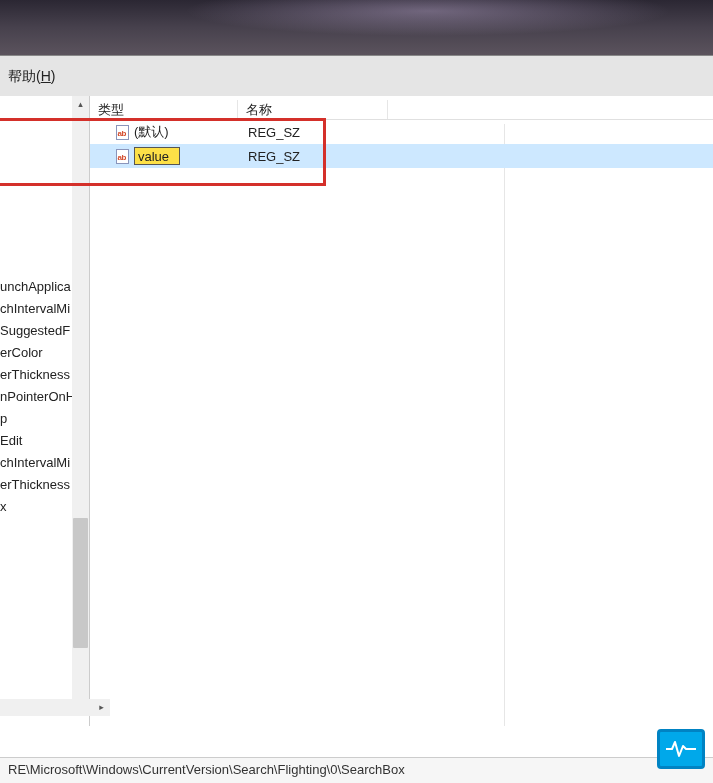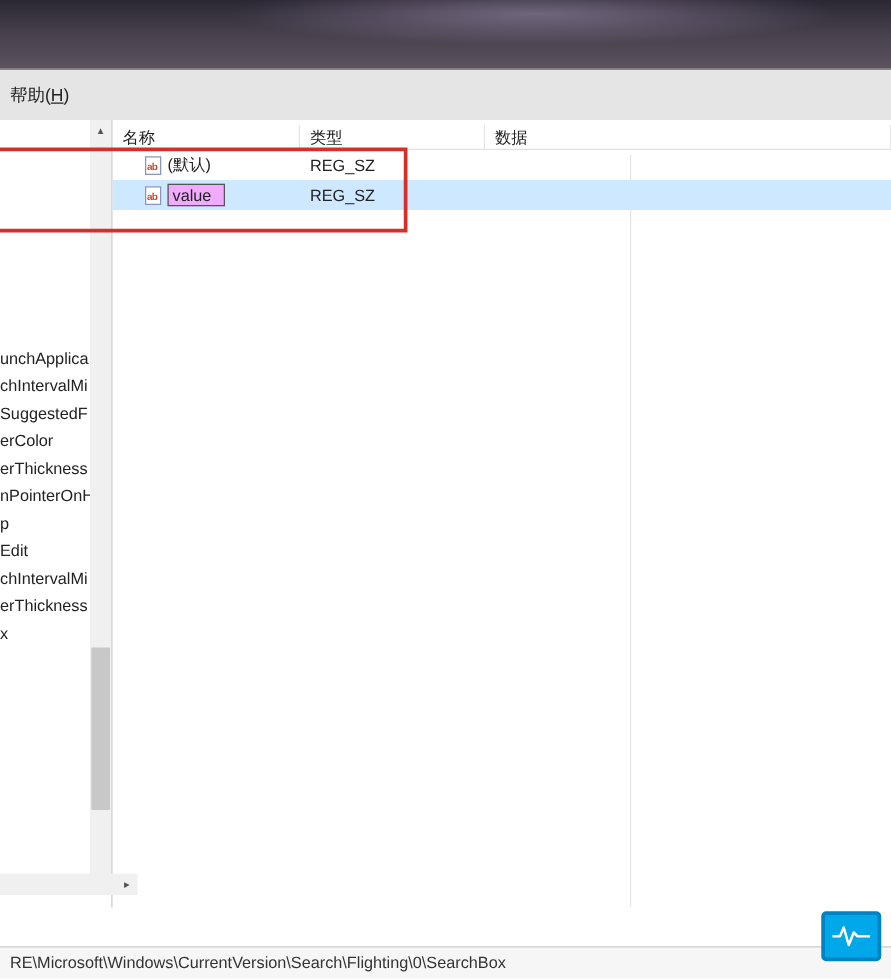--- a/index.html
+++ b/index.html
@@ -175,21 +175,21 @@
       top: 4px;
       left: 1px;
       font-size: 8px;
       font-weight: bold;
       color: #d34a2a;
       line-height: 1;
       letter-spacing: -0.5px;
     }
     .edit-box {
       border: 1px solid #555;
-      background: #f0abfc;
+      background: #fde047;
       padding: 0 3px;
       height: 18px;
       display: inline-flex;
       align-items: center;
       min-width: 46px;
     }
     .red-box {
       position: absolute;
       border: 3px solid #d4302a;
       pointer-events: none;
@@ -265,23 +265,22 @@
       <div>x</div>
     </div>
     <div class="tree-scroll">
       <div class="arrow up">▴</div>
       <div class="thumb"></div>
     </div>
   </div>
 
   <div class="main-pane">
     <div class="col-headers">
+      <div class="col col-type">类型</div>
       <div class="col col-name">名称</div>
-      <div class="col col-type">类型</div>
-      <div class="col col-data">数据</div>
     </div>
     <div class="grid-line-v1"></div>
 
     <div class="rows">
       <div class="row">
         <div class="rc-name">
           <span class="reg-icon">
               <span class="sheet">
                 <span class="ab">ab</span>
               </span>

